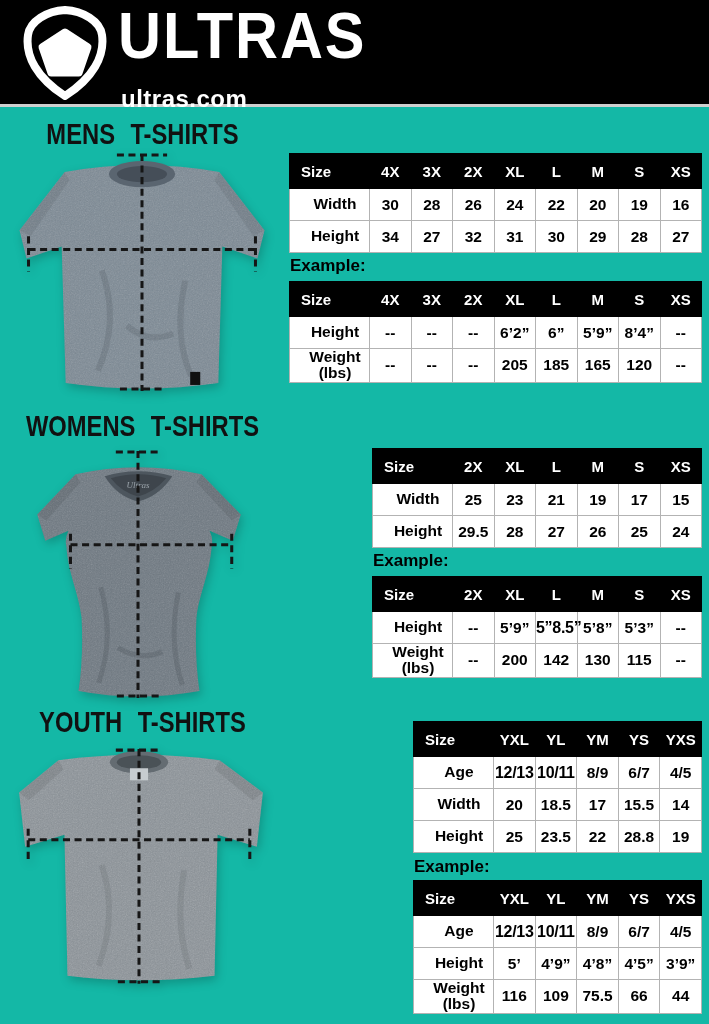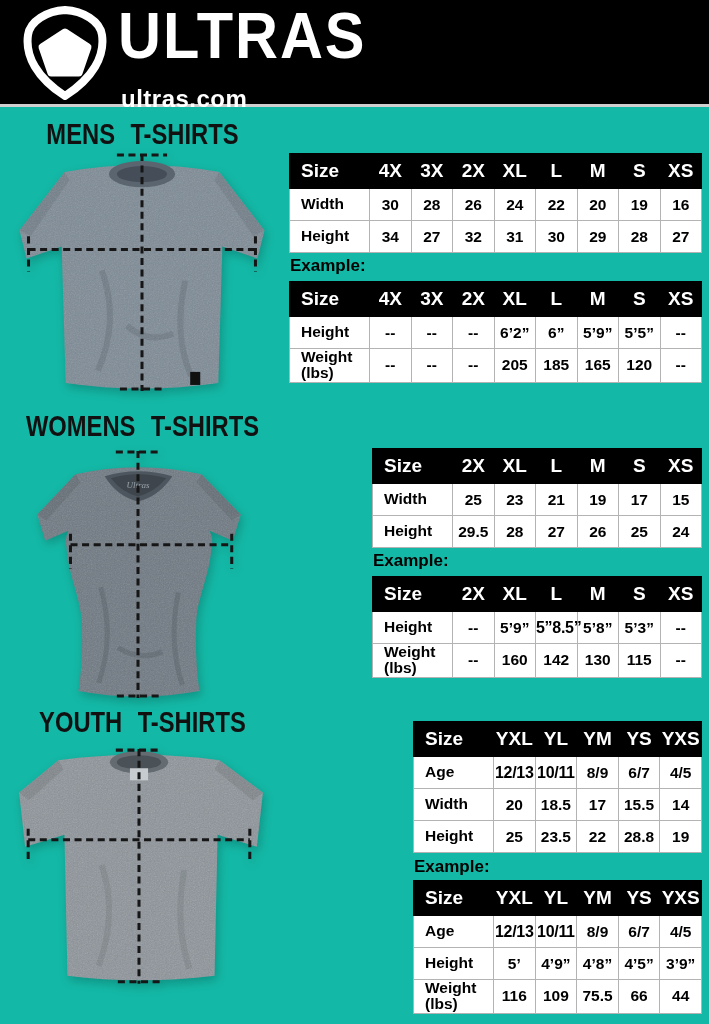--- a/index.html
+++ b/index.html
@@ -26,24 +26,24 @@
   .shirt{position:absolute;}
   .shirt svg{filter:drop-shadow(2px 4px 5px rgba(0,0,0,.20));}
   .s-mens{left:6px;top:150px;}
   .s-womens{left:12px;top:446px;}
   .s-youth{left:3px;top:744px;}
 
   
   .tblwrap{position:absolute;}
   .size-table{border-collapse:collapse;table-layout:fixed;width:100%;background:#fff;}
   .size-table th,.size-table td{font-weight:bold;color:#000;padding:0;}
-  .size-table thead th{background:#000;color:#fff;height:34px;font-size:19px;text-align:center;border:1px solid #000;}
+  .size-table thead th{background:#000;color:#fff;height:34px;font-size:15px;text-align:center;border:1px solid #000;}
   .size-table thead th.lbl{text-align:left;padding-left:11px;}
   .size-table tbody th,.size-table td{border:1px solid #b3b3b3;height:31px;font-size:15.5px;text-align:center;}
-  .size-table tbody th{text-align:left;padding-left:11px;line-height:1.05;}
+  .size-table tbody th{text-align:center;padding-left:11px;line-height:1.05;}
   .size-table td.sm{font-size:16px;letter-spacing:-.3px;}
   .w-mens-t1{left:289px;top:153px;width:413px;}
   .w-mens-t2{left:289px;top:281px;width:413px;}
   .w-womens-t1{left:372px;top:448px;width:330px;}
   .w-womens-t2{left:372px;top:576px;width:330px;}
   .w-youth-t1{left:413px;top:721px;width:289px;}
   .w-youth-t2{left:413px;top:880px;width:289px;}
 
   .example-label{position:absolute;font-size:17px;font-weight:bold;color:#000;}
   .e-mens{left:290px;top:256px;}
@@ -252,21 +252,21 @@
         </thead>
         <tbody>
           <tr>
             <th scope="row">Height</th>
             <td>--</td>
             <td>--</td>
             <td>--</td>
             <td>6’2”</td>
             <td>6”</td>
             <td>5’9”</td>
-            <td>5’5”</td>
+            <td>8’4”</td>
             <td>--</td>
           </tr>
           <tr>
             <th scope="row">Weight (lbs)</th>
             <td>--</td>
             <td>--</td>
             <td>--</td>
             <td>205</td>
             <td>185</td>
             <td>165</td>
@@ -350,21 +350,21 @@
             <td>--</td>
             <td>5’9”</td>
             <td class="sm">5”8.5”</td>
             <td>5’8”</td>
             <td>5’3”</td>
             <td>--</td>
           </tr>
           <tr>
             <th scope="row">Weight (lbs)</th>
             <td>--</td>
-            <td>160</td>
+            <td>200</td>
             <td>142</td>
             <td>130</td>
             <td>115</td>
             <td>--</td>
           </tr>
         </tbody>
       </table>
     </div>
 
   <div class="tblwrap w-youth-t1">

